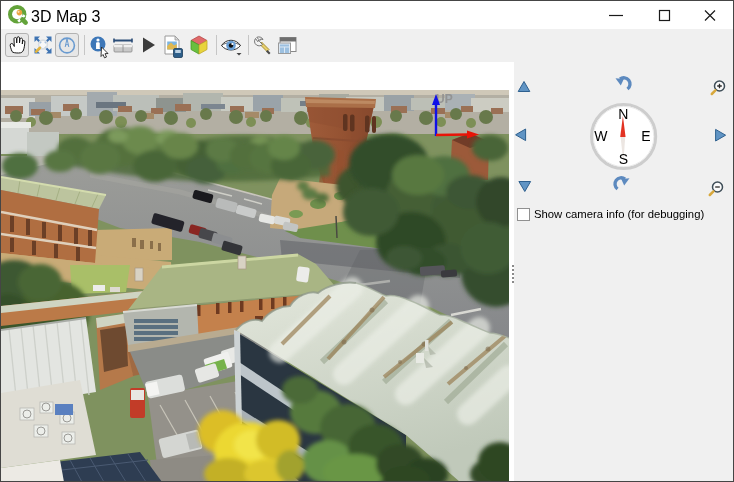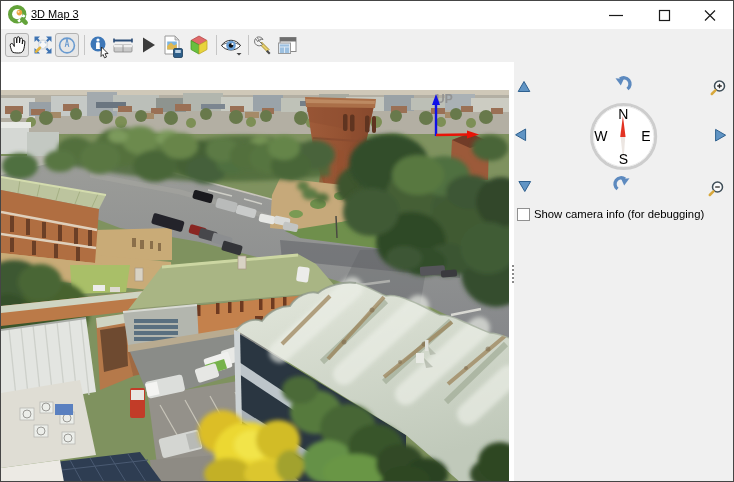--- a/index.html
+++ b/index.html
@@ -1,19 +1,19 @@
 <!DOCTYPE html>
 <html><head>
 <meta charset="utf-8">
 <style>
 html,body{margin:0;padding:0;}
 body{width:734px;height:482px;position:relative;font-family:"Liberation Sans",sans-serif;background:#f0f0f0;overflow:hidden;}
 #win{position:absolute;left:0;top:0;width:734px;height:482px;border:1px solid #454545;box-sizing:border-box;background:#f0f0f0;}
 #titlebar{position:absolute;left:1px;top:1px;width:732px;height:28px;background:#ffffff;}
-#title{position:absolute;left:31px;top:8px;font-size:11px;color:#000;text-decoration:underline;}
+#title{position:absolute;left:31px;top:8px;font-size:16px;color:#000;}
 #toolbar{position:absolute;left:1px;top:29px;width:732px;height:33px;background:#f0f0f0;}
 .tbtn{position:absolute;top:33px;width:24px;height:24px;background:#e7e7e7;border:1px solid #b2b2b2;border-radius:3px;box-sizing:border-box;}
 .sep{position:absolute;top:35px;width:1px;height:20px;background:#c6c6c6;}
 #map{position:absolute;left:1px;top:62px;width:508px;height:419px;background:#fff;}
 #gap{position:absolute;left:509px;top:62px;width:5px;height:419px;background:#ffffff;}
 #panel{position:absolute;left:514px;top:62px;width:219px;height:419px;background:#f0f0f0;}
 #chk{position:absolute;left:517px;top:208px;width:11px;height:11px;background:#fff;border:1px solid #909090;box-sizing:content-box;}
 #chklbl{position:absolute;left:534px;top:207.5px;font-size:11.3px;color:#000;text-align:right;}
 </style>
 </head>

